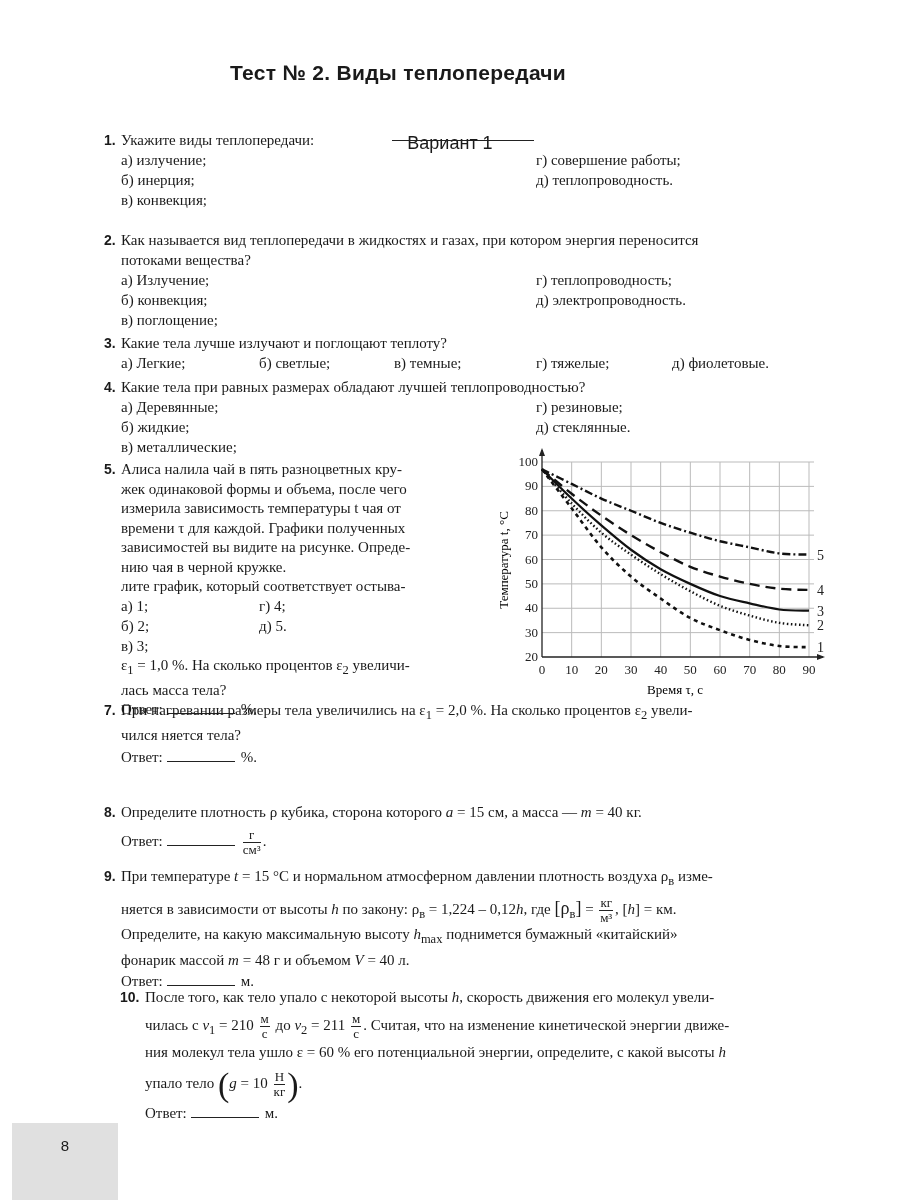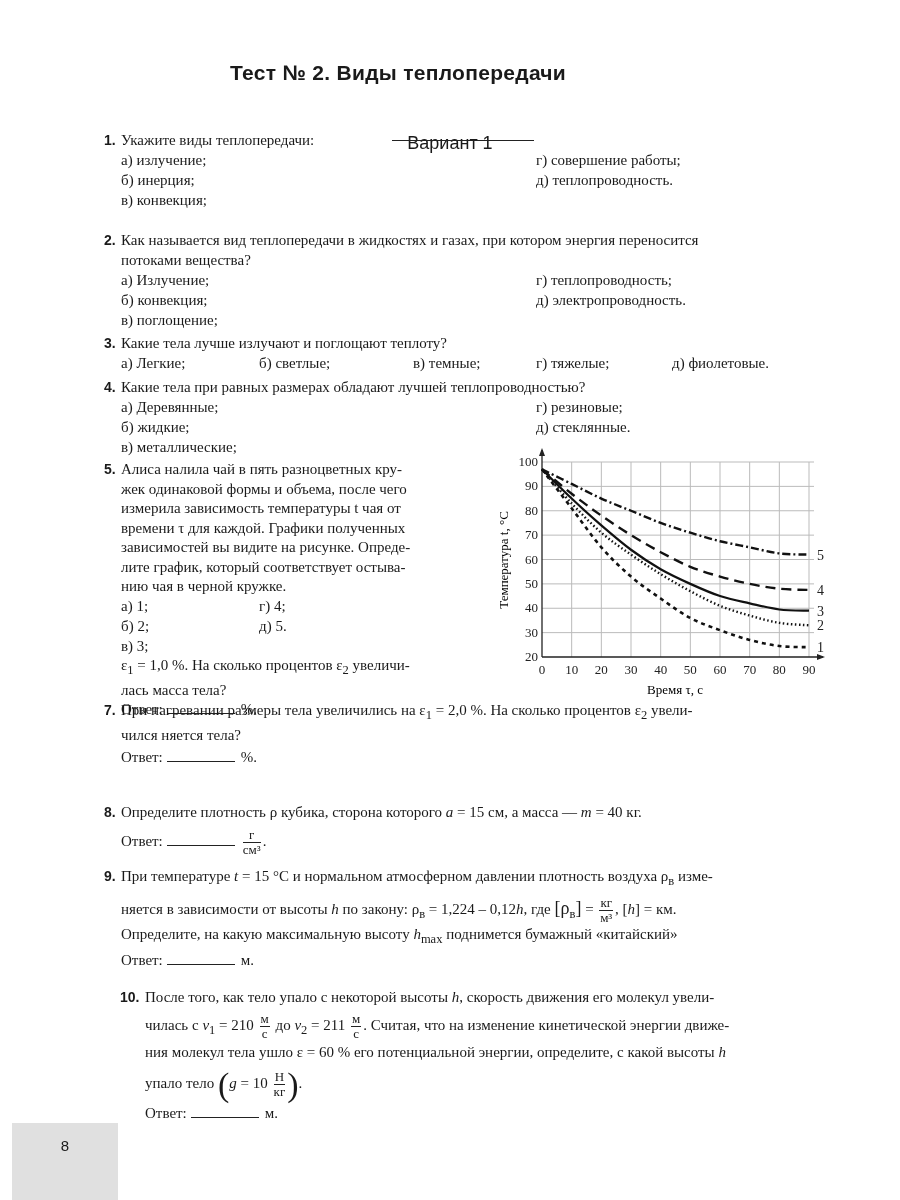--- a/index.html
+++ b/index.html
@@ -47,41 +47,41 @@
   <div class="row ind"><span>а) Излучение;</span><span class="col2">г) теплопроводность;</span></div>
   <div class="row ind"><span>б) конвекция;</span><span class="col2">д) электропроводность.</span></div>
   <div class="row ind"><span>в) поглощение;</span></div>
 </div>
 
 <div class="q" style="top:333px; width:720px;">
   <div><span class="qn">3.</span><span>Какие тела лучше излучают и поглощают теплоту?</span></div>
   <div class="row ind">
     <span style="position:absolute;left:17px">а) Легкие;</span>
     <span style="position:absolute;left:155px">б) светлые;</span>
-    <span style="position:absolute;left:309px">в) темные;</span>
+    <span style="position:absolute;left:290px">в) темные;</span>
     <span style="position:absolute;left:432px">г) тяжелые;</span>
     <span style="position:absolute;left:568px">д) фиолетовые.</span>
   </div>
 </div>
 
 <div class="q" style="top:377px; width:720px;">
   <div><span class="qn">4.</span><span>Какие тела при равных размерах обладают лучшей теплопроводностью?</span></div>
   <div class="row ind"><span>а) Деревянные;</span><span class="col2">г) резиновые;</span></div>
   <div class="row ind"><span>б) жидкие;</span><span class="col2">д) стеклянные.</span></div>
   <div class="row ind"><span>в) металлические;</span></div>
 </div>
 
 <div class="q" style="top:460px; width:380px; line-height:19.5px;">
   <div><span class="qn">5.</span><span>Алиса налила чай в пять разноцветных кру-</span></div>
   <div class="ind">жек одинаковой формы и объема, после чего</div>
   <div class="ind">измерила зависимость температуры t чая от</div>
   <div class="ind">времени τ для каждой. Графики полученных</div>
   <div class="ind">зависимостей вы видите на рисунке. Опреде-</div>
+  <div class="ind">нию чая в черной кружке.</div>
   <div class="ind">лите график, который соответствует остыва-</div>
-  <div class="ind">нию чая в черной кружке.</div>
   <div class="row ind"><span>а) 1;</span><span style="position:absolute;left:155px">г) 4;</span></div>
   <div class="row ind"><span>б) 2;</span><span style="position:absolute;left:155px">д) 5.</span></div>
   <div class="row ind"><span>в) 3;</span></div>
 </div>
 
 <svg id="chart" style="position:absolute; left:490px; top:448px;" width="350" height="255" xmlns="http://www.w3.org/2000/svg">
   <g id="grid">
       <line x1="81.66666666666666" x2="81.66666666666666" y1="14" y2="209" stroke="#bbb" stroke-width="1"></line>
       <line x1="111.33333333333333" x2="111.33333333333333" y1="14" y2="209" stroke="#bbb" stroke-width="1"></line>
       <line x1="141" x2="141" y1="14" y2="209" stroke="#bbb" stroke-width="1"></line>
@@ -159,20 +159,21 @@
 
 <div class="q" style="top:802px; width:730px;">
   <div><span class="qn">8.</span><span>Определите плотность ρ кубика, сторона которого </span><i>a</i><span> = 15 см, а масса — </span><i>m</i><span> = 40 кг.</span></div>
   <div class="ind" style="margin-top:6px"><span>Ответ:</span><span class="ans-blank"></span><span class="frac"><span class="num">г</span><span class="den">см³</span></span><span>.</span></div>
 </div>
 
 <div class="q" style="top:866px; width:735px; line-height:21px;">
   <div><span class="qn">9.</span><span>При температуре </span><i>t</i><span> = 15 °C и нормальном атмосферном давлении плотность воздуха ρ</span><sub>в</sub><span> изме-</span></div>
   <div class="ind" style="height:32px; line-height:32px;"><span>няется в зависимости от высоты </span><i>h</i><span> по закону: ρ</span><sub>в</sub><span> = 1,224 – 0,12</span><i>h</i><span>, где </span><span class="brk">[ρ</span><sub>в</sub><span class="brk">]</span><span> = </span><span class="frac"><span class="num">кг</span><span class="den">м³</span></span><span>, [</span><i>h</i><span>] = км.</span></div>
   <div class="ind"><span>Определите, на какую максимальную высоту </span><i>h</i><sub>max</sub><span> поднимется бумажный «китайский»</span></div>
+  <div class="ind"><span>фонарик массой </span><i>m</i><span> = 48 г и объемом </span><i>V</i><span> = 40 л.</span></div>
   <div class="ind"><span>Ответ:</span><span class="ans-blank"></span><span>м.</span></div>
 </div>
 
 <div class="q" style="top:987px; width:735px; line-height:21px;margin-left:24px;">
   <div><span class="qn qn10">10.</span><span>После того, как тело упало с некоторой высоты </span><i>h</i><span>, скорость движения его молекул увели-</span></div>
   <div class="ind" style="height:34px; line-height:34px;"><span>чилась с </span><i>v</i><sub>1</sub><span> = 210 </span><span class="frac"><span class="num">м</span><span class="den">с</span></span><span> до </span><i>v</i><sub>2</sub><span> = 211 </span><span class="frac"><span class="num">м</span><span class="den">с</span></span><span>. Считая, что на изменение кинетической энергии движе-</span></div>
   <div class="ind"><span>ния молекул тела ушло ε = 60 % его потенциальной энергии, определите, с какой высоты </span><i>h</i></div>
   <div class="ind" style="height:40px; line-height:40px;"><span>упало тело </span><span class="paren">(</span><i>g</i><span> = 10 </span><span class="frac"><span class="num">Н</span><span class="den">кг</span></span><span class="paren">)</span><span>.</span></div>
   <div class="ind"><span>Ответ:</span><span class="ans-blank"></span><span>м.</span></div>
 </div>

